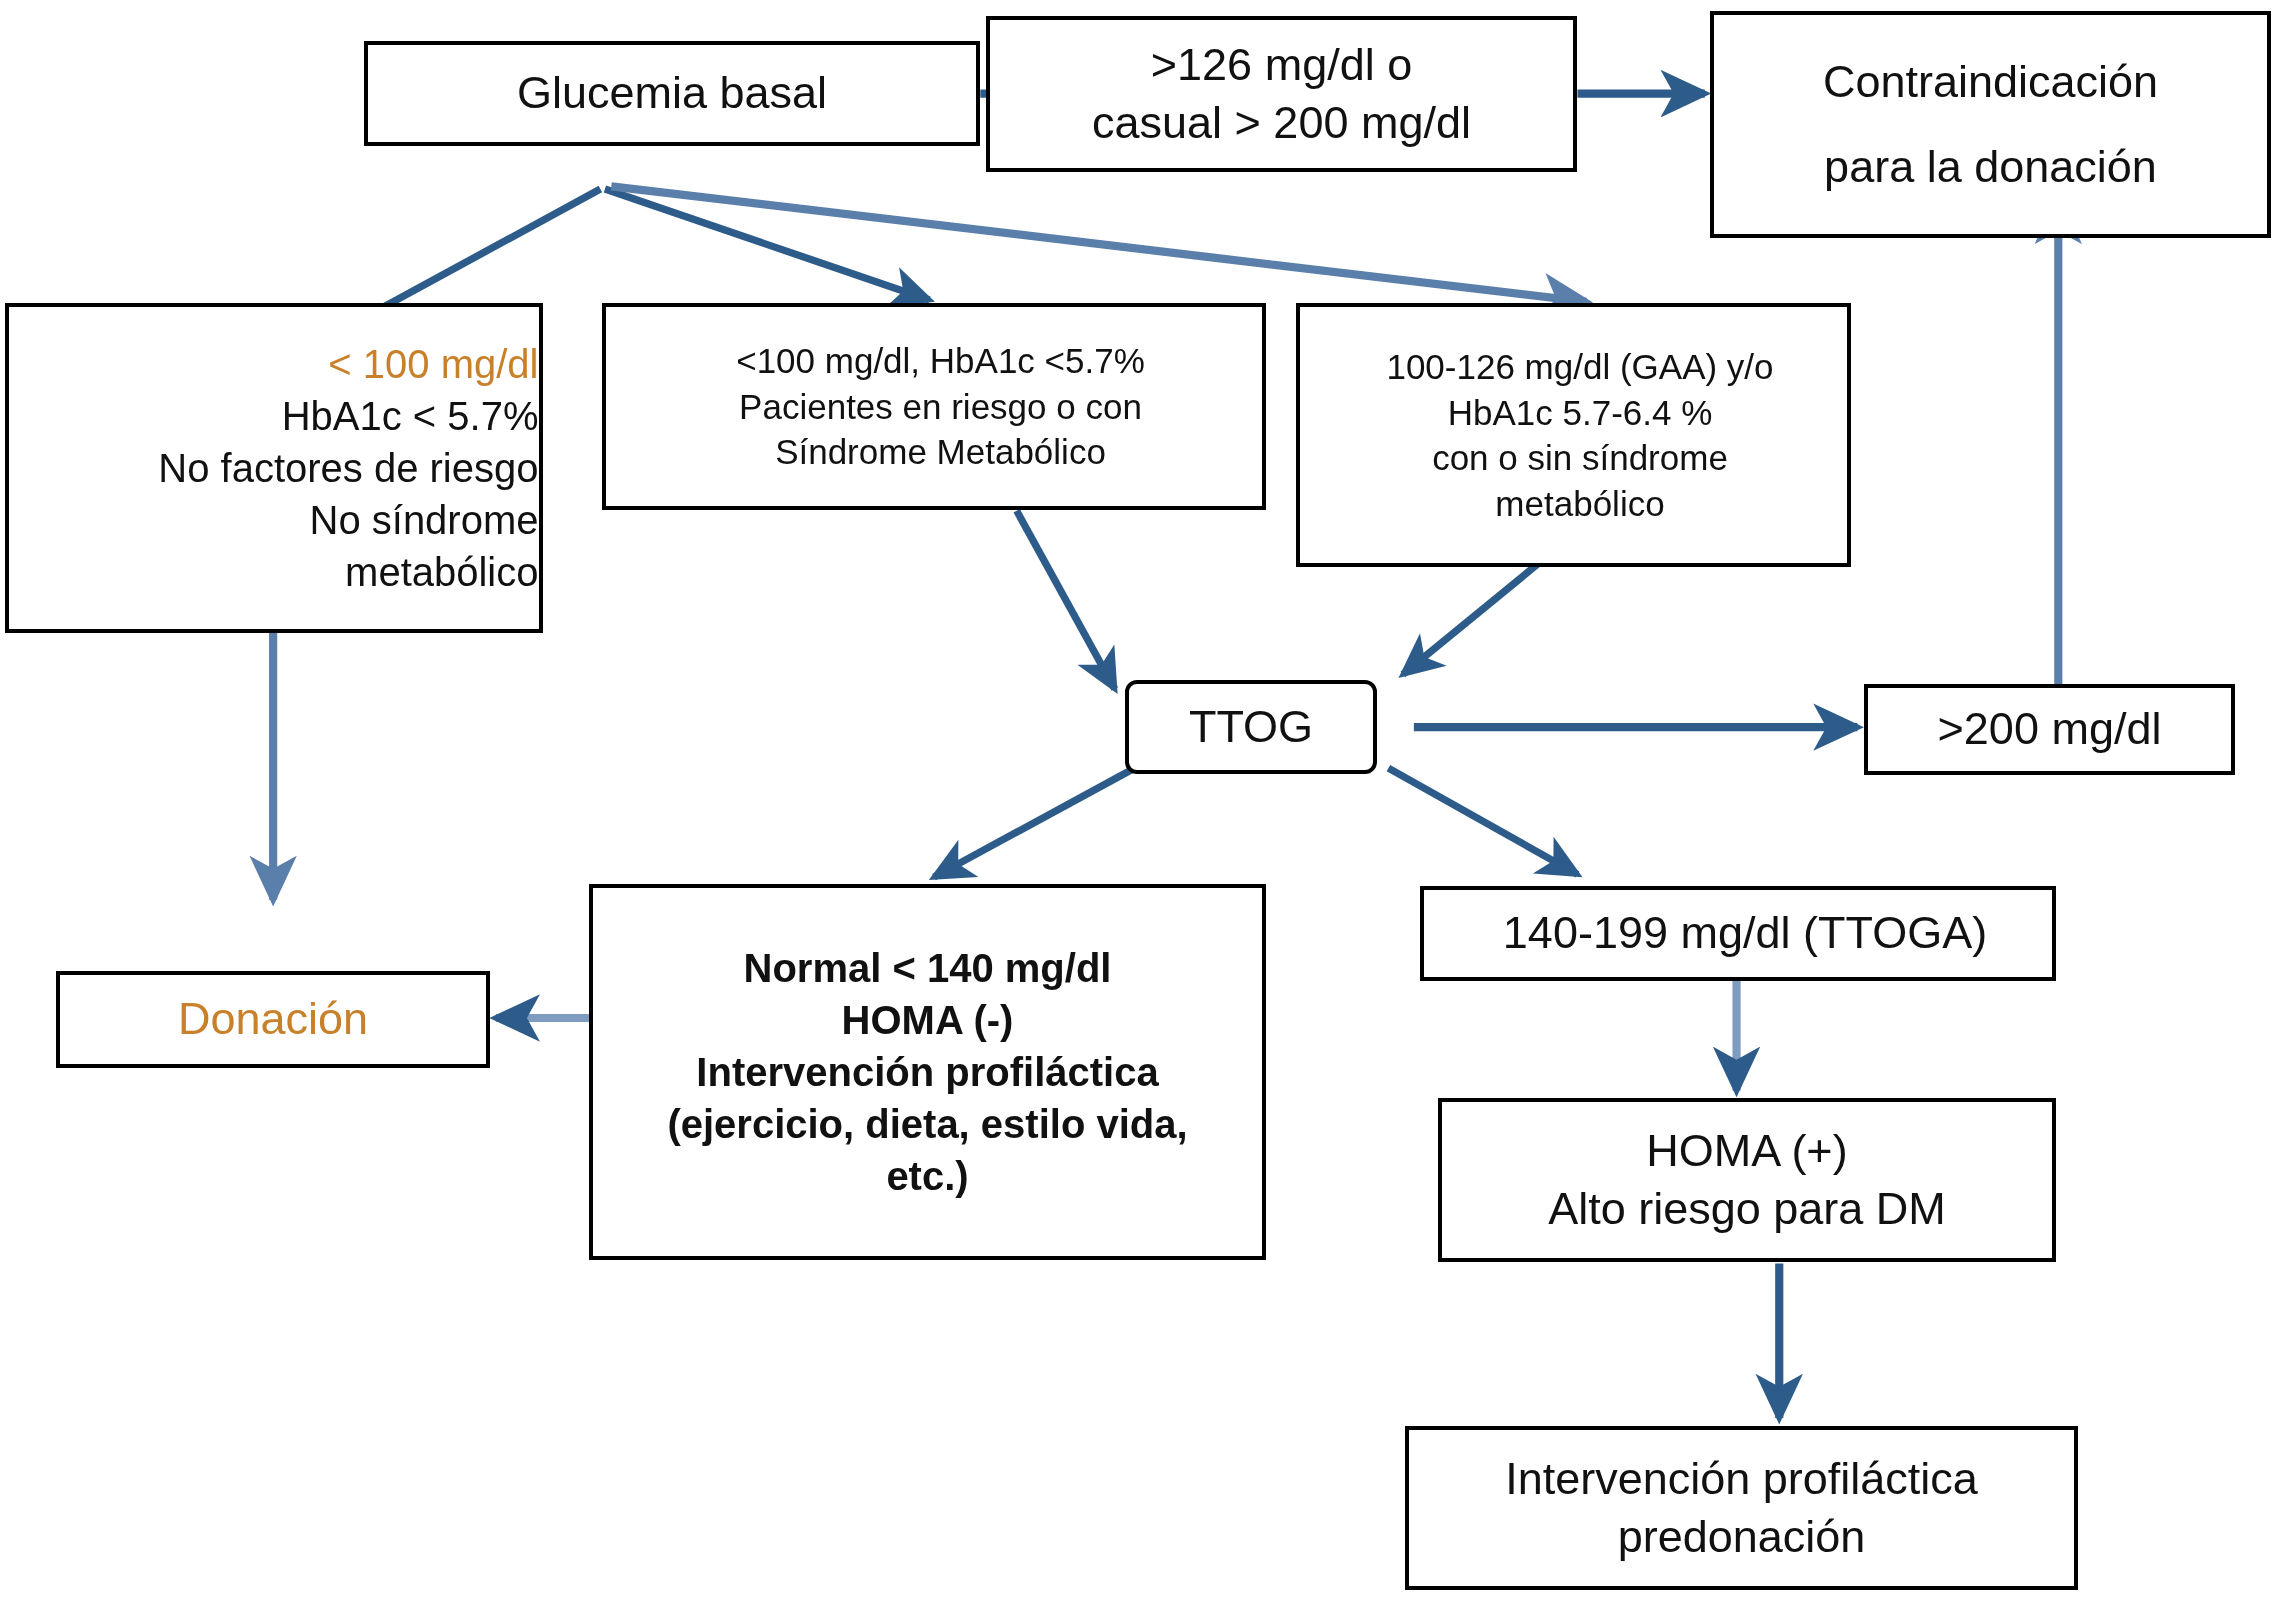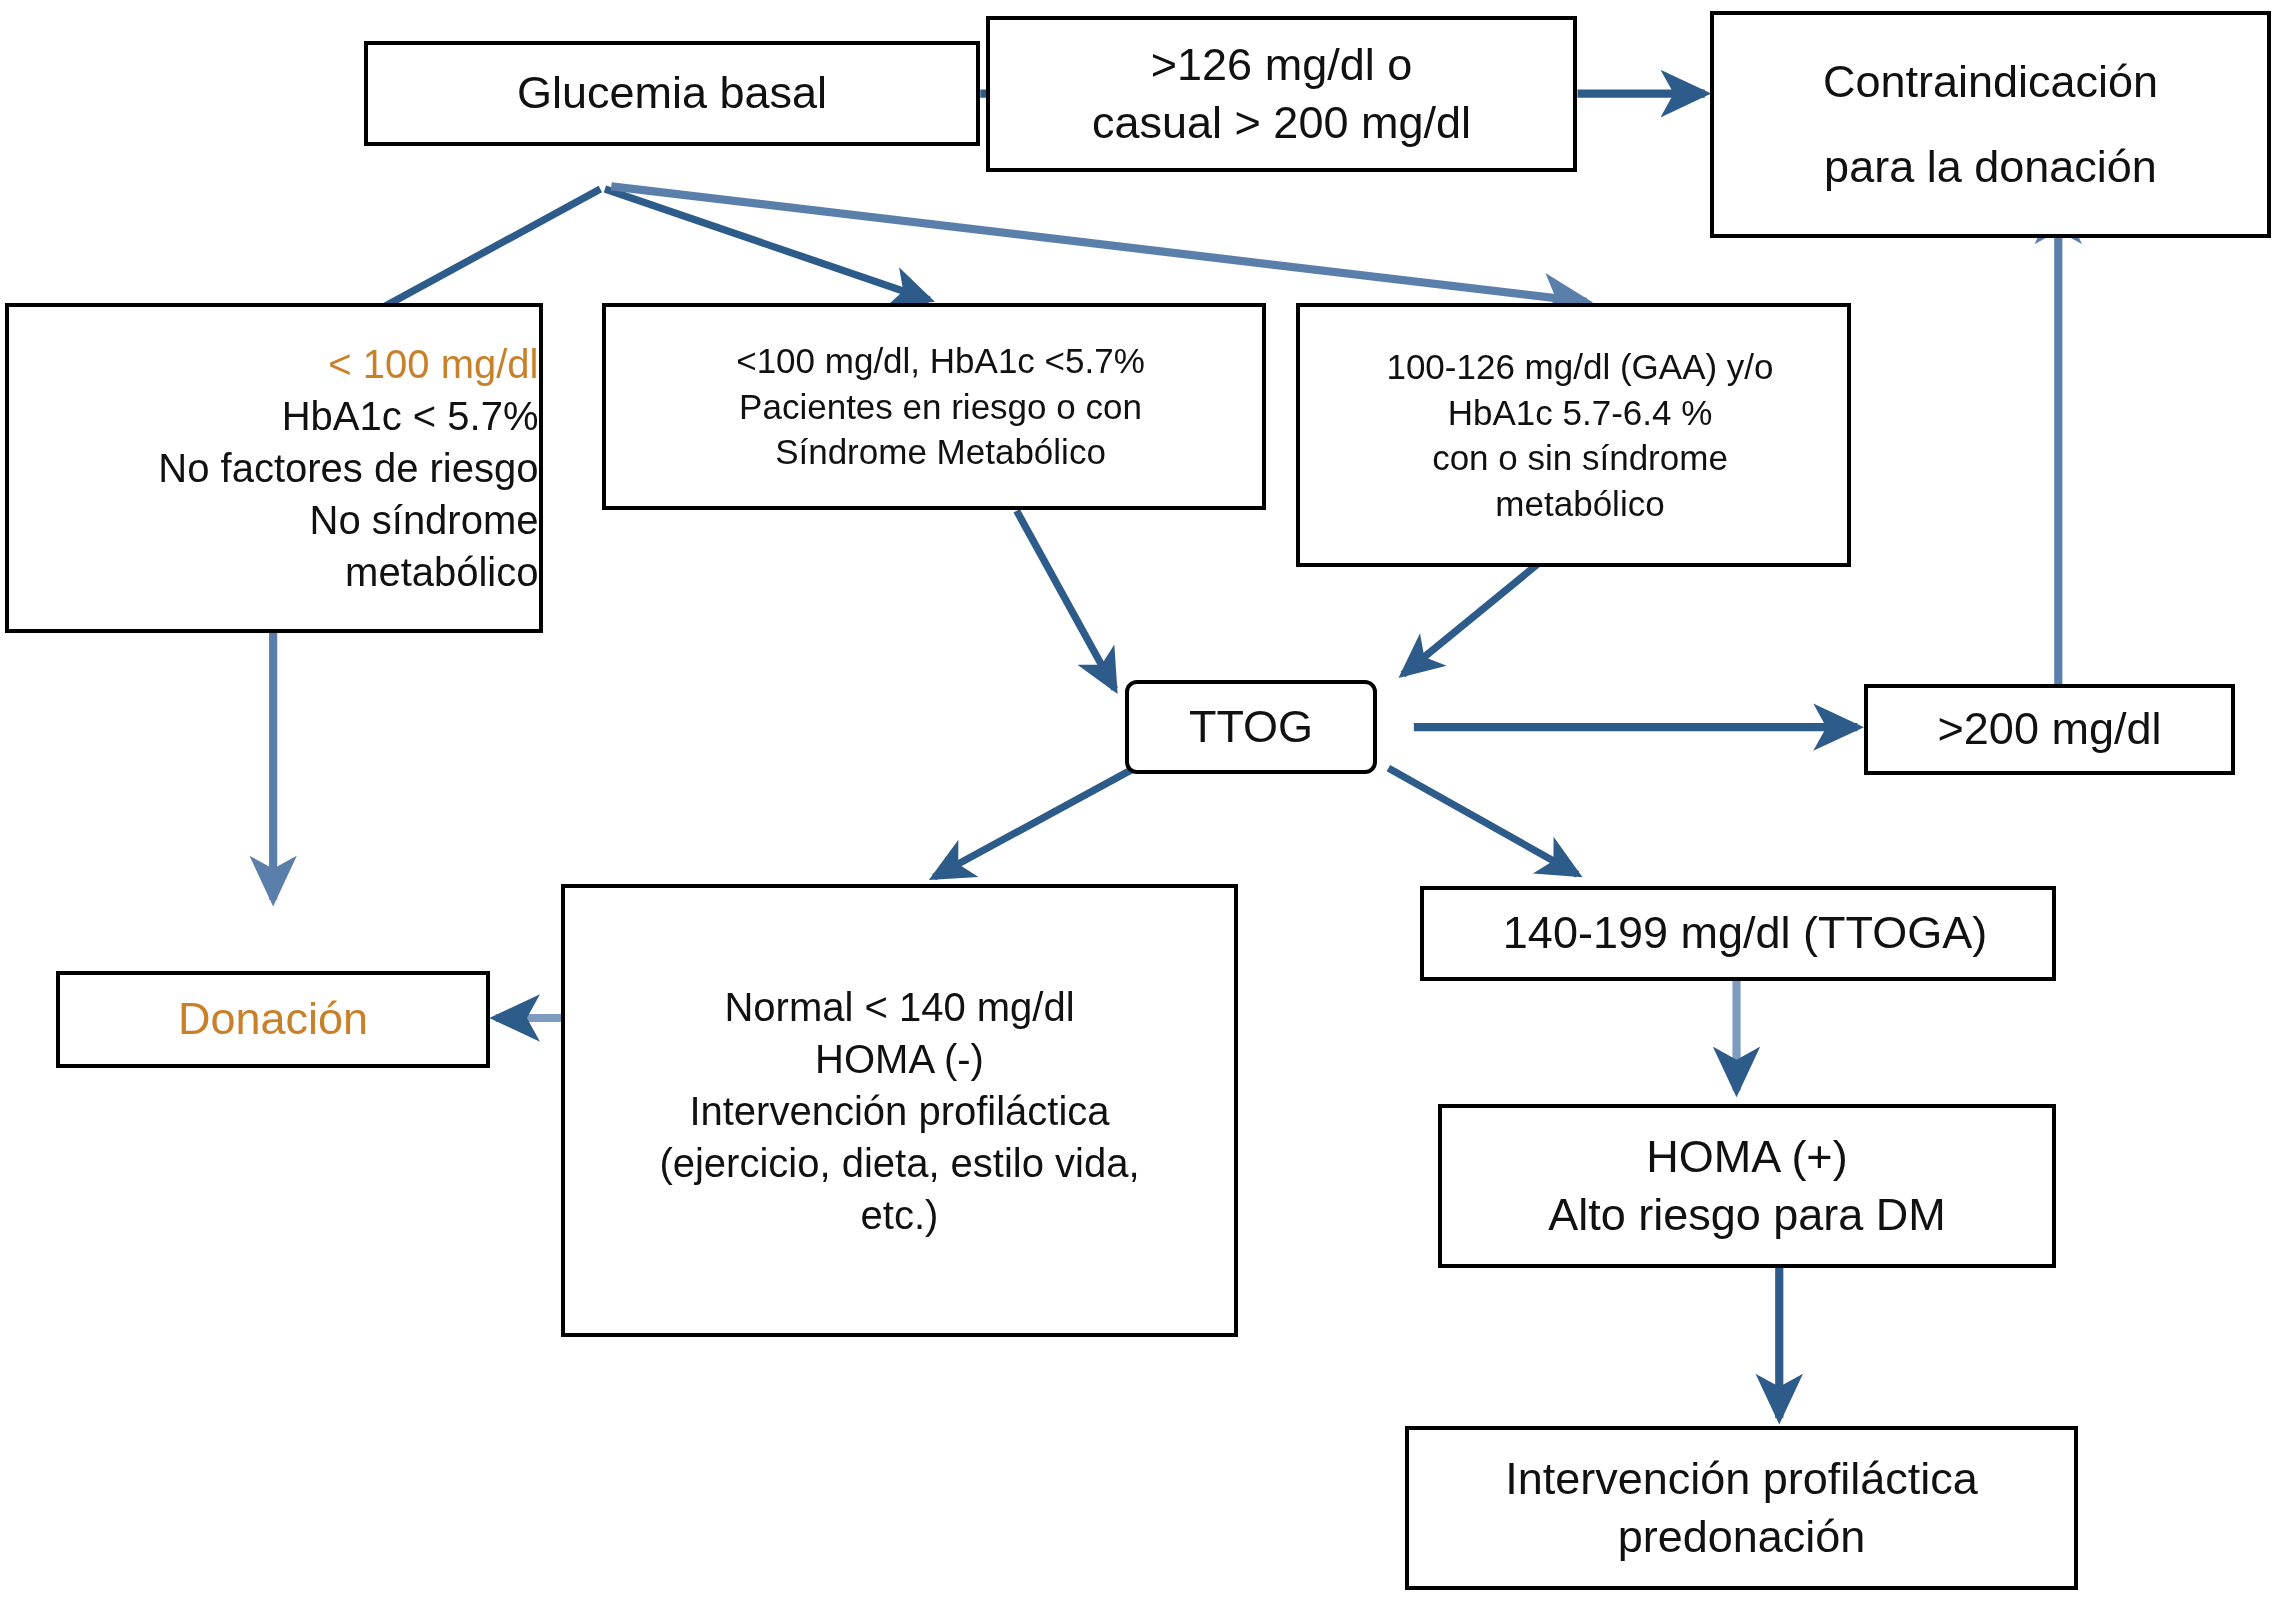--- a/index.html
+++ b/index.html
@@ -128,37 +128,37 @@
   </div>
 
   <div class="node fs-big" style="left:1125px; top:680px; width:252px; height:94px;border-radius:12px;">
     <span class="ln">TTOG</span>
   </div>
 
   <div class="node fs-big" style="left:1864px; top:684px; width:371px; height:91px;">
     <span class="ln">&gt;200 mg/dl</span>
   </div>
 
-  <div class="node fs-mid" style="left:561px; top:884px; width:677px; height:453px;">
+  <div class="node fs-mid" style="left:589px; top:884px; width:677px; height:376px;font-weight:bold;">
     <span class="ln">Normal  &lt; 140 mg/dl</span>
     <span class="ln">HOMA (-)</span>
     <span class="ln">Intervención profiláctica</span>
     <span class="ln">(ejercicio,  dieta, estilo vida,</span>
     <span class="ln">etc.)</span>
   </div>
 
   <div class="node fs-big" style="left:1420px; top:886px; width:636px; height:95px;padding-left:14px;">
     <span class="ln">140-199 mg/dl (TTOGA)</span>
   </div>
 
   <div class="node fs-big" style="left:56px; top:971px; width:434px; height:97px;">
     <span class="ln clr-accent">Donación</span>
   </div>
 
-  <div class="node fs-big" style="left:1438px; top:1098px; width:618px; height:164px;margin-top:6px;">
+  <div class="node fs-big" style="left:1438px; top:1098px; width:618px; height:164px;">
     <span class="ln">HOMA (+)</span>
     <span class="ln">Alto riesgo para DM</span>
   </div>
 
   <div class="node fs-big" style="left:1405px; top:1426px; width:673px; height:164px;">
     <span class="ln">Intervención profiláctica</span>
     <span class="ln">predonación</span>
   </div>
 
 </div>

